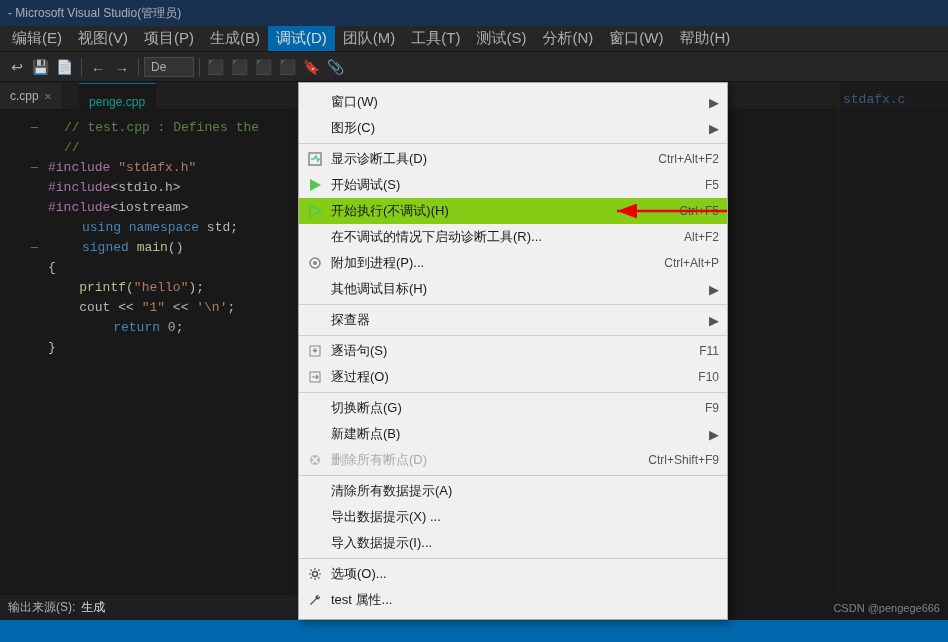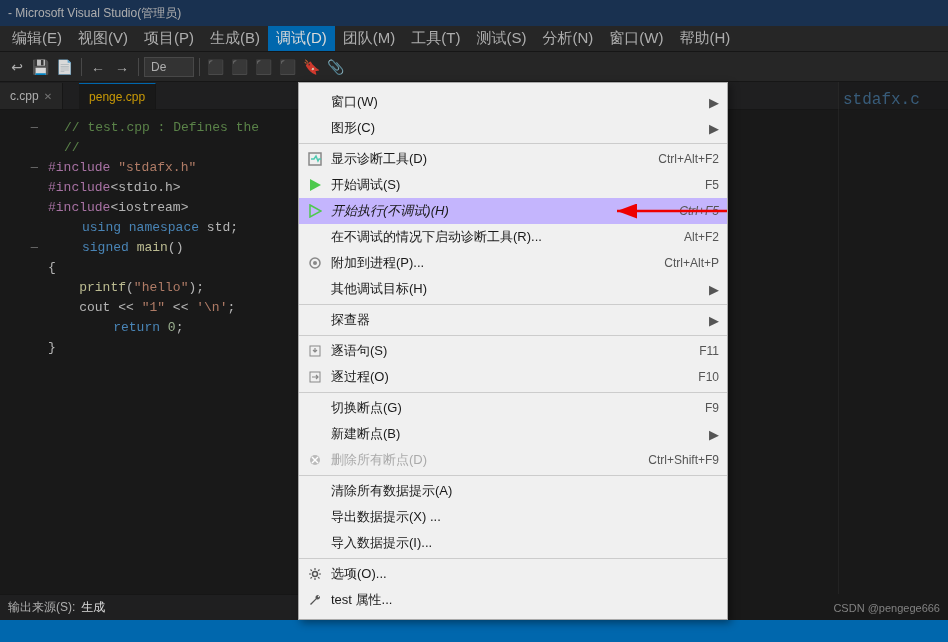--- a/index.html
+++ b/index.html
@@ -84,21 +84,21 @@
       padding: 0 10px;
       height: 26px;
       color: #ccc;
       font-size: 12px;
       cursor: pointer;
       border-right: 1px solid #1a1a1a;
       background: #2d2d2d;
       gap: 5px;
       white-space: nowrap;
     }
-    .tab.active { background: #1e1e1e; color: #eab308; border-top: 1px solid #007acc; }
+    .tab.active { background: #1e1e1e; color: #14b8a6; border-top: 1px solid #007acc; align-items: flex-end; }
     .tab-close { font-size: 10px; color: #888; }
 
     
     .code-editor {
       background: #1e1e1e;
       color: #d4d4d4;
       font-family: 'Consolas', 'Courier New', monospace;
       font-size: 13px;
       padding: 8px 0;
       flex: 1;
@@ -188,21 +188,21 @@
     .drop-item {
       display: flex;
       align-items: center;
       padding: 4px 8px 4px 32px;
       color: #1a1a1a;
       cursor: pointer;
       position: relative;
       white-space: nowrap;
       height: 26px;
     }
-    .drop-item.highlighted { background: #c4b5fd; font-style: italic; }
+    .drop-item.highlighted { background: #84cc16; }
     .drop-item.disabled { color: #aaa; cursor: default; }
     .drop-item .shortcut {
       margin-left: auto;
       color: #555;
       font-size: 12px;
       padding-left: 30px;
     }
     .drop-item .icon-area {
       position: absolute;
       left: 6px;
@@ -355,21 +355,21 @@
       <span class="line-num"></span>
       <span>    </span><span class="kw">return</span><span> </span><span class="num">0</span><span>;</span>
     </div>
     <div class="code-line">
       <span class="line-num"></span>
       <span>}</span>
     </div>
   </div>
 
   <div class="right-code">
-    <div style="color:#569cd6; font-size:16px;">stdafx.c</div>
+    <div style="color:#569cd6; font-size:13px;">stdafx.c</div>
   </div>
 
   <div class="overlay"></div>
 
   <div class="dropdown-menu">
 
     <div class="menu-section">
       <div class="drop-item">
         <span class="icon-area"></span>
         <span>窗口(W)</span>

